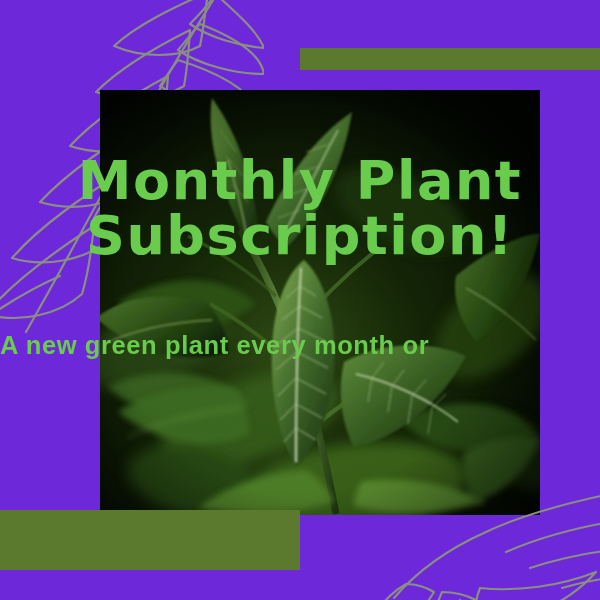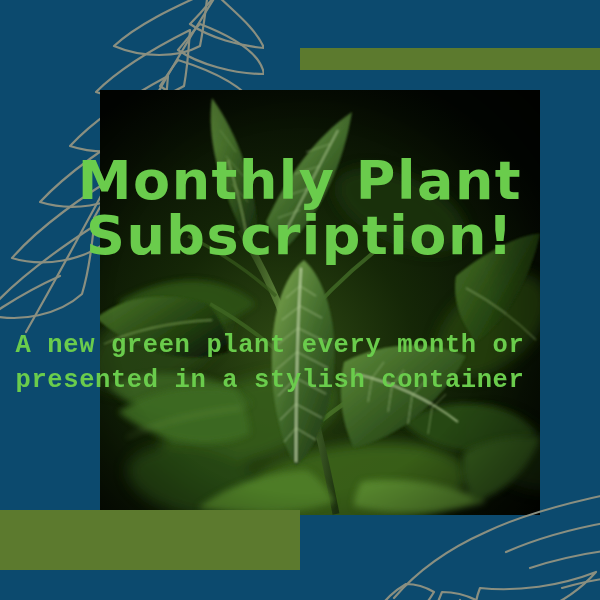--- a/index.html
+++ b/index.html
@@ -8,21 +8,21 @@
     background: #ffffff;
   }
   body {
     font-family: "DejaVu Sans", sans-serif;
   }
   #poster {
     position: relative;
     width: 600px;
     height: 600px;
     overflow: hidden;
-    background: #0c4a6e;
+    background: #6d28d9;
   }
 
   
   .lineart {
     position: absolute;
     pointer-events: none;
   }
   .lineart.tl { left: -36px; top: -24px; width: 300px; height: 360px; }
   .lineart.br { right: -10px; bottom: -18px; width: 300px; height: 130px; }
 
@@ -71,23 +71,23 @@
     letter-spacing: 1.5px;
     white-space: pre-line;
   }
   .headline .l2 { display: block; }
 
   .body-copy {
     position: absolute;
     left: 0px;
     top: 328px;
     width: 540px;
-    text-align: center;
+    text-align: left;
     color: var(--brightgreen);
-    font-family: Liberation Mono, monospace;
+    font-family: Liberation Sans, sans-serif;
     font-weight: bold;
     font-size: 25.5px;
     line-height: 1.38;
     letter-spacing: 0.6px;
   }
   .body-copy .line { display: block; }
 </style>
 </head>
 <body>
 
@@ -267,16 +267,15 @@
     </svg>
   </div>
 
   <div class="headline">
     <span class="l1">Monthly Plant</span>
     <span class="l2">Subscription!</span>
   </div>
 
   <div class="body-copy">
     <span class="line">A new green plant every month or</span>
-    <span class="line">presented in a stylish container</span>
   </div>
 
 </div>
 
 </body></html>

